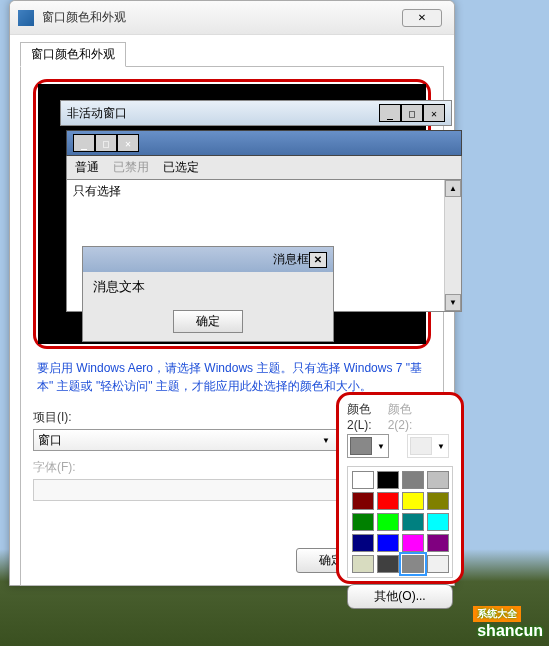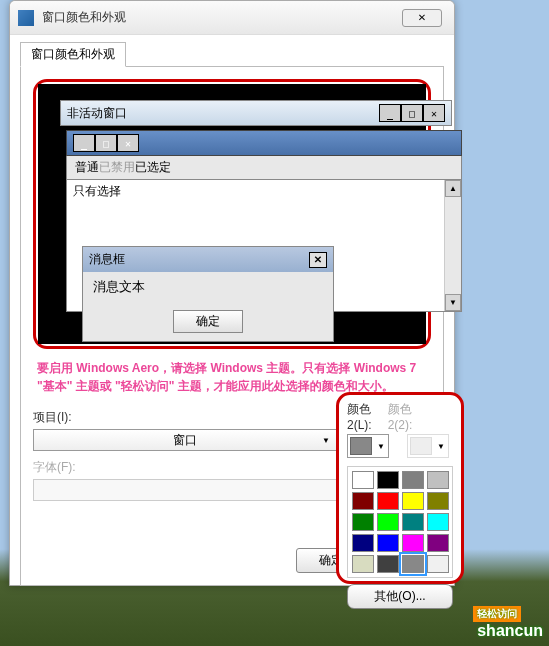--- a/index.html
+++ b/index.html
@@ -23,40 +23,40 @@
     .preview { background: #000; height: 260px; position: relative; padding: 16px 16px 0; }
     
     .win-inactive { position: absolute; top: 16px; left: 22px; width: 392px; }
     .win-bar { height: 26px; background: linear-gradient(to bottom, #e8f0f8, #c8d8e8); border: 1px solid #888; display: flex; align-items: center; padding: 0 6px; font-size: 12px; }
     .win-bar-text { flex: 1; font-family: Liberation Serif, serif; }
     .win-btns { display: flex; gap: 0; }
     .win-btn { width: 22px; height: 18px; border: 1px solid #000; background: #d0d0d0; display: flex; align-items: center; justify-content: center; font-weight: bold; font-size: 10px; font-family: monospace; }
     
     .win-active { position: absolute; top: 46px; left: 28px; width: 396px; }
     .win-bar-active { height: 26px; background: linear-gradient(to bottom, #6890c8, #4870a8); border: 1px solid #444; display: flex; align-items: center; padding: 0 6px; font-size: 12px; color: #fff; }
-    .menu-row { background: #e8e8e8; border: 1px solid #888; border-top: none; padding: 3px 8px; font-size: 12px; display: flex; }
+    .menu-row { background: #e8e8e8; border: 1px solid #888; border-top: none; padding: 3px 8px; font-size: 12px; display: flex; gap: 14px; }
     .menu-disabled { color: #999; }
     .textarea-mock { background: #fff; border: 1px solid #888; border-top: none; height: 132px; padding: 3px 6px; font-size: 12px; position: relative; }
     .scrollbar-v { position: absolute; right: 0; top: 0; bottom: 0; width: 17px; background: #e8e8e8; border-left: 1px solid #ccc; }
     .sb-arrow { height: 17px; border: 1px solid #999; background: #d8d8d8; display: flex; align-items: center; justify-content: center; font-size: 8px; }
     
     .msg-box { position: absolute; top: 162px; left: 44px; width: 252px; background: #e8e8e8; border: 1px solid #888; }
     .msg-title { background: linear-gradient(to bottom, #b8c8e0, #98b0d0); padding: 4px 6px; font-size: 12px; display: flex; align-items: center; }
-    .msg-title span { flex: 1; }
+    .msg-title span { flex: 1; text-align: right; }
     .msg-close { width: 18px; height: 16px; border: 1px solid #000; background: #e0e0e0; display: flex; align-items: center; justify-content: center; font-size: 10px; font-weight: bold; }
     .msg-body { padding: 6px 10px; font-size: 13px; }
     .msg-btns { padding: 8px; text-align: center; background: #e8e8e8; }
     .msg-btn { padding: 2px 22px; font-size: 12px; border: 1px solid #888; background: linear-gradient(to bottom, #fff, #e0e0e0); }
     
-    .help-text { font-size: 12px; color: #ec4899; line-height: 1.5; margin: 10px 4px; font-weight: bold; }
+    .help-text { font-size: 12px; color: #1d4ed8; line-height: 1.5; margin: 10px 4px; }
     
     .controls { display: grid; grid-template-columns: 1fr 76px; gap: 8px 18px; font-size: 12px; margin-top: 14px; }
     .ctrl-label { color: #333; margin-bottom: 3px; }
     .ctrl-label.disabled { color: #aaa; }
-    .combo { width: 100%; height: 22px; border: 1px solid #999; background: linear-gradient(to bottom, #fff, #eee); display: flex; align-items: center; padding: 0 4px; font-size: 12px; position: relative; justify-content: center; }
+    .combo { width: 100%; height: 22px; border: 1px solid #999; background: linear-gradient(to bottom, #fff, #eee); display: flex; align-items: center; padding: 0 4px; font-size: 12px; position: relative; }
     .combo-arrow { position: absolute; right: 2px; top: 2px; bottom: 2px; width: 16px; display: flex; align-items: center; justify-content: center; font-size: 8px; }
     .input-dis { width: 100%; height: 22px; border: 1px solid #ccc; background: #f8f8f8; }
     
     .dialog-btns { position: absolute; bottom: 12px; right: 20px; display: flex; gap: 10px; }
     .dlg-btn { padding: 3px 22px; font-size: 12px; border: 1px solid #888; border-radius: 3px; background: linear-gradient(to bottom, #fff, #e4e4e4); }
     
     .color-panel {
       position: absolute; left: 336px; top: 392px; width: 128px; height: 192px;
       border: 3px solid #c00; border-radius: 14px; background: #fff; padding: 6px 8px;
     }
@@ -219,15 +219,15 @@
       <div class="swatch" style="background: rgb(128, 0, 128);"></div>
       <div class="swatch" style="background: rgb(216, 220, 192);"></div>
       <div class="swatch" style="background: rgb(64, 64, 64);"></div>
       <div class="swatch selected" style="background: rgb(136, 136, 136);"></div>
       <div class="swatch" style="background: rgb(240, 240, 240);"></div>
     </div>
   <button class="other-btn">其他(O)...</button>
 </div>
 
 <div class="watermark">
-  <span class="wm-sub">轻松访问</span><br>
+  <span class="wm-sub">系统大全</span><br>
   <span>shancun</span>
 </div>
 
 </body></html>

